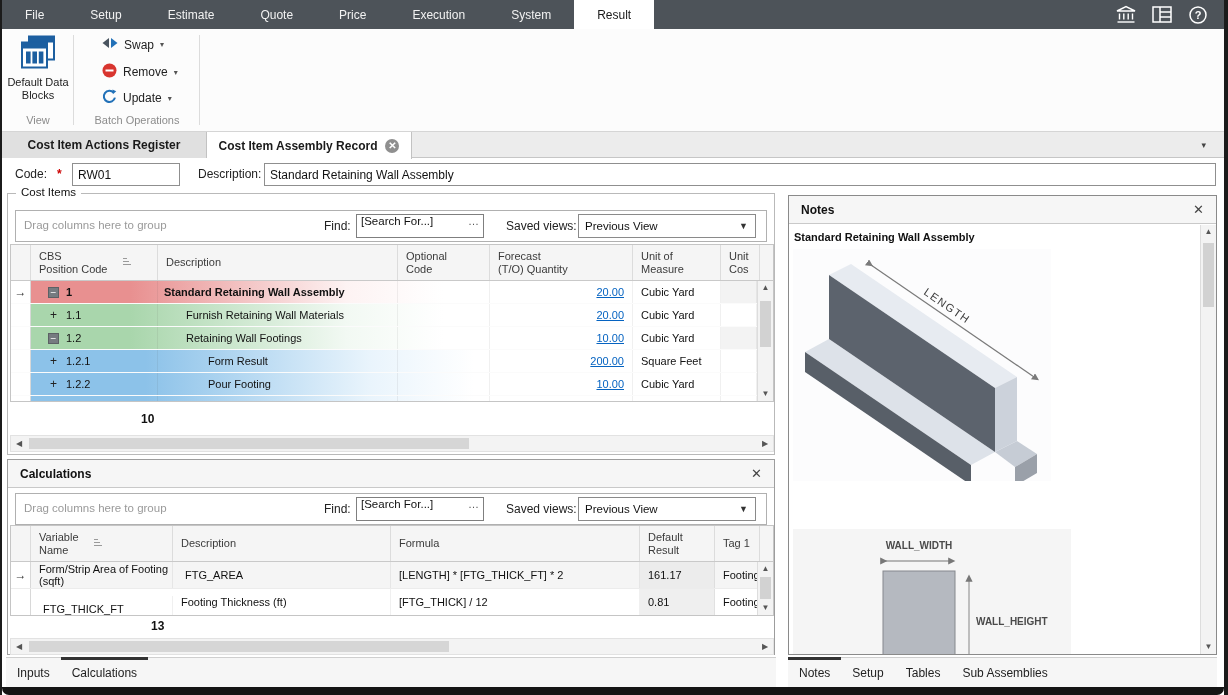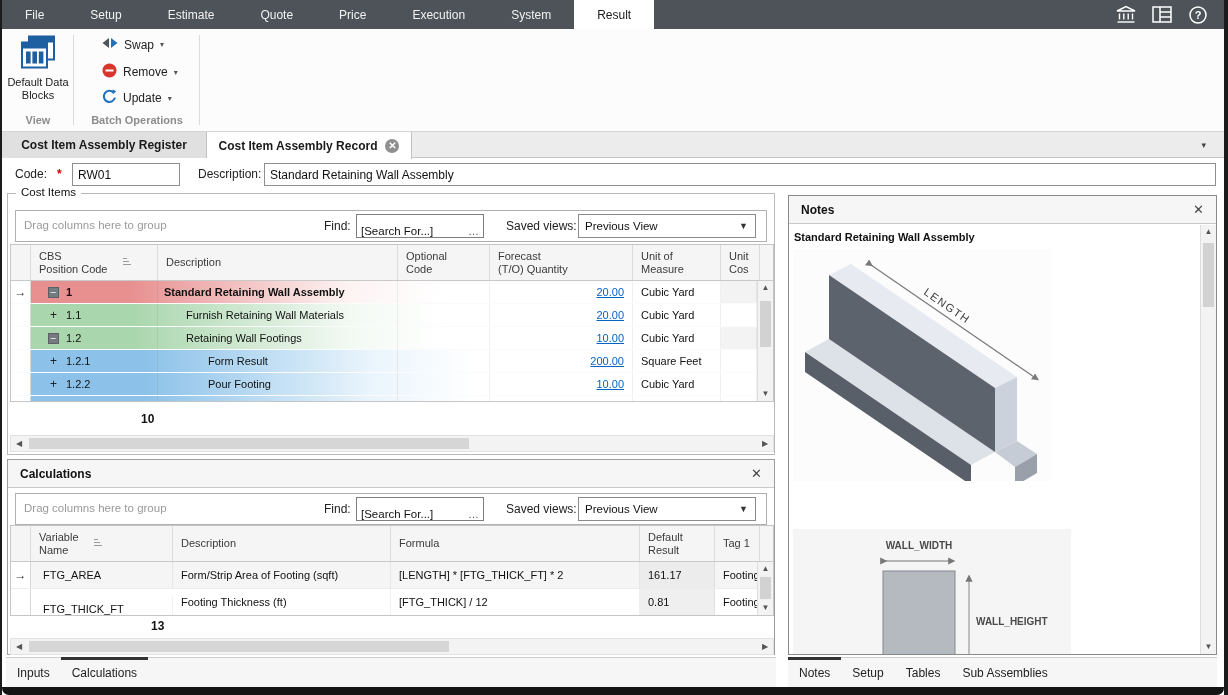--- a/index.html
+++ b/index.html
@@ -8,21 +8,21 @@
 .win-bottom{position:absolute;left:0;right:0;bottom:0;height:8px;background:#141414;border-radius:0 0 7px 7px;z-index:60}
 
 .menubar{position:absolute;left:0;top:0;right:0;height:29px;background:var(--menubar-bg,#4d5359);display:flex;align-items:stretch}
 .mb-item{color:#f2f2f2;font-size:12px;padding:0 23px;display:flex;align-items:center;cursor:default}
 .mb-item.active{background:#fff;color:#1a1a1a}
 .mb-icons{margin-left:auto;display:flex;align-items:center;gap:12px;padding-right:14px}
 .mb-icon{display:flex;align-items:center;justify-content:center;width:24px;height:24px}
 
 .ribbon{position:absolute;left:0;top:29px;right:0;height:103px;background:#fcfcfc;border-bottom:1px solid #d5d5d5}
 .rgroup{position:absolute;top:0;bottom:0}
-.rgroup-label{position:absolute;bottom:5px;left:0;right:0;text-align:center;font-size:11px;font-weight:bold;color:#8c8c8c}
+.rgroup-label{position:absolute;bottom:5px;left:0;right:0;text-align:center;font-size:11px;font-weight:normal;color:#8c8c8c}
 .vsep{position:absolute;top:6px;bottom:6px;width:1px;background:#dcdcdc}
 .big-btn{position:absolute;top:6px;left:4px;width:64px;text-align:center;cursor:default}
 .big-btn .cap{font-size:11px;color:#222;line-height:13px;margin-top:3px}
 .small-btn{position:absolute;left:28px;display:flex;align-items:center;gap:6px;font-size:12px;color:#222;cursor:default}
 .caret{font-size:8px;color:#555}
 
 .tabstrip{position:absolute;left:0;top:132px;right:0;height:26px;background:#ececec;border-bottom:1px solid #c6c6c6}
 .doc-tab{position:absolute;top:0;height:26px;display:flex;align-items:center;justify-content:center;gap:8px;font-weight:bold;font-size:12px;color:#1a1a1a;cursor:default}
 .doc-tab.inactive{left:0;width:205px;background:#e0e0e0;border-right:1px solid #c2c2c2}
 .doc-tab.active{left:205px;width:205px;background:#fff;border-right:1px solid #c2c2c2;height:27px;z-index:2}
@@ -37,21 +37,21 @@
 .groupbox{position:absolute;left:5px;top:193px;width:768px;height:262px;border:1px solid #b9b9b9}
 .gb-legend{position:absolute;top:-8px;left:8px;background:#fff;padding:0 5px;font-size:11.5px;color:#111}
 .panel{position:absolute;border:1px solid #9d9d9d;background:#fff}
 .panelhdr{position:absolute;left:0;right:0;top:0;height:28px;background:#f6f6f6;border-bottom:1px solid #c9c9c9;display:flex;align-items:center}
 .panelhdr .ttl{font-weight:bold;font-size:12px;color:#111;padding-left:12px}
 .close-x{margin-left:auto;padding-right:12px;color:#444;font-size:13px;cursor:default}
 
 .gridbar{position:absolute;height:32px;border:1px solid #b0b0b0;background:#fff}
 .hint{position:absolute;left:8px;top:8px;color:#9a9a9a;font-size:11.5px}
 .find-lbl{position:absolute;left:308px;top:8px;font-size:12px;color:#222}
-.find-box{position:absolute;left:340px;top:3px;width:128px;height:24px;border:1px solid #7f7f7f;background:#fff;display:flex;align-items:flex-end}
+.find-box{position:absolute;left:340px;top:3px;width:128px;height:24px;border:1px solid #7f7f7f;background:#fff;display:flex;align-items:flex-start}
 .find-box input{border:0;outline:0;flex:1;min-width:0;font-family:"Liberation Sans",sans-serif;font-size:11.5px;padding:0 4px;color:#111}
 .ellipsis-btn{width:18px;text-align:center;color:#555;font-size:11px;letter-spacing:1px}
 .sv-lbl{position:absolute;left:490px;top:8px;font-size:12px;color:#222}
 .combo{position:absolute;left:562px;top:3px;width:178px;height:24px;border:1px solid #8a8a8a;background:#fff;display:flex;align-items:center;font-size:11.5px}
 .combo .val{padding-left:6px;color:#111}
 .combo .caret{margin-left:auto;padding-right:7px;font-size:9px;color:#333}
 
 .grid{position:absolute;border:1px solid #c5c5c5;background:#fff}
 .ghead{position:absolute;left:0;top:0;right:0;height:36px;display:grid;background:#f5f5f5;border-bottom:1px solid #c9c9c9}
 .gh-cell{display:flex;align-items:center;font-size:11px;color:#3b3b3b;padding:2px 4px 2px 8px;border-right:1px solid #dcdcdc;white-space:pre-line;line-height:13px}
@@ -181,21 +181,21 @@
         <span>Update</span>
           <span class="caret">▾</span>
       </div>
       <div class="rgroup-label">Batch Operations</div>
       <div class="vsep" style="right:0"></div>
     </div>
   </div>
 
   <div class="tabstrip">
     <div class="doc-tab inactive">
-      <span>Cost Item Assembly Register</span>
+      <span>Cost Item Actions Register</span>
     </div>
     <div class="doc-tab active">
       <span>Cost Item Assembly Record</span>
       <span class="tab-close">✕</span>
     </div>
     <span class="strip-caret">▾</span>
   </div>
 
   <div class="coderow">
     <span class="flabel" style="left:13px">Code:</span>
@@ -369,22 +369,22 @@
               </svg></span></div>
           <div class="gh-cell">Description</div>
           <div class="gh-cell">Formula</div>
           <div class="gh-cell">Default
 Result</div>
           <div class="gh-cell">Tag 1</div>
         </div>
       <div class="grows" id="ca-rows">
           <div class="grow alt" style="grid-template-columns: 20px 142px 218px 249px 75px 1fr;">
             <div class="cell ind">→</div>
+            <div class="cell" style="padding-left: 8px;">Form/Strip Area of Footing (sqft)</div>
             <div class="cell" style="padding-left: 12px;">FTG_AREA</div>
-            <div class="cell" style="padding-left: 8px;">Form/Strip Area of Footing (sqft)</div>
             <div class="cell" style="padding-left: 8px;">[LENGTH] * [FTG_THICK_FT] * 2</div>
             <div class="cell res" style="padding-left: 8px;">161.17</div>
             <div class="cell" style="padding-left: 8px;">Footing</div>
           </div>
           <div class="grow" style="grid-template-columns: 20px 142px 218px 249px 75px 1fr;">
             <div class="cell ind"></div>
             <div class="cell" style="padding-left: 12px; margin-top: 14px;">FTG_THICK_FT</div>
             <div class="cell" style="padding-left: 8px;">Footing Thickness (ft)</div>
             <div class="cell" style="padding-left: 8px;">[FTG_THICK] / 12</div>
             <div class="cell res" style="padding-left: 8px;">0.81</div>

